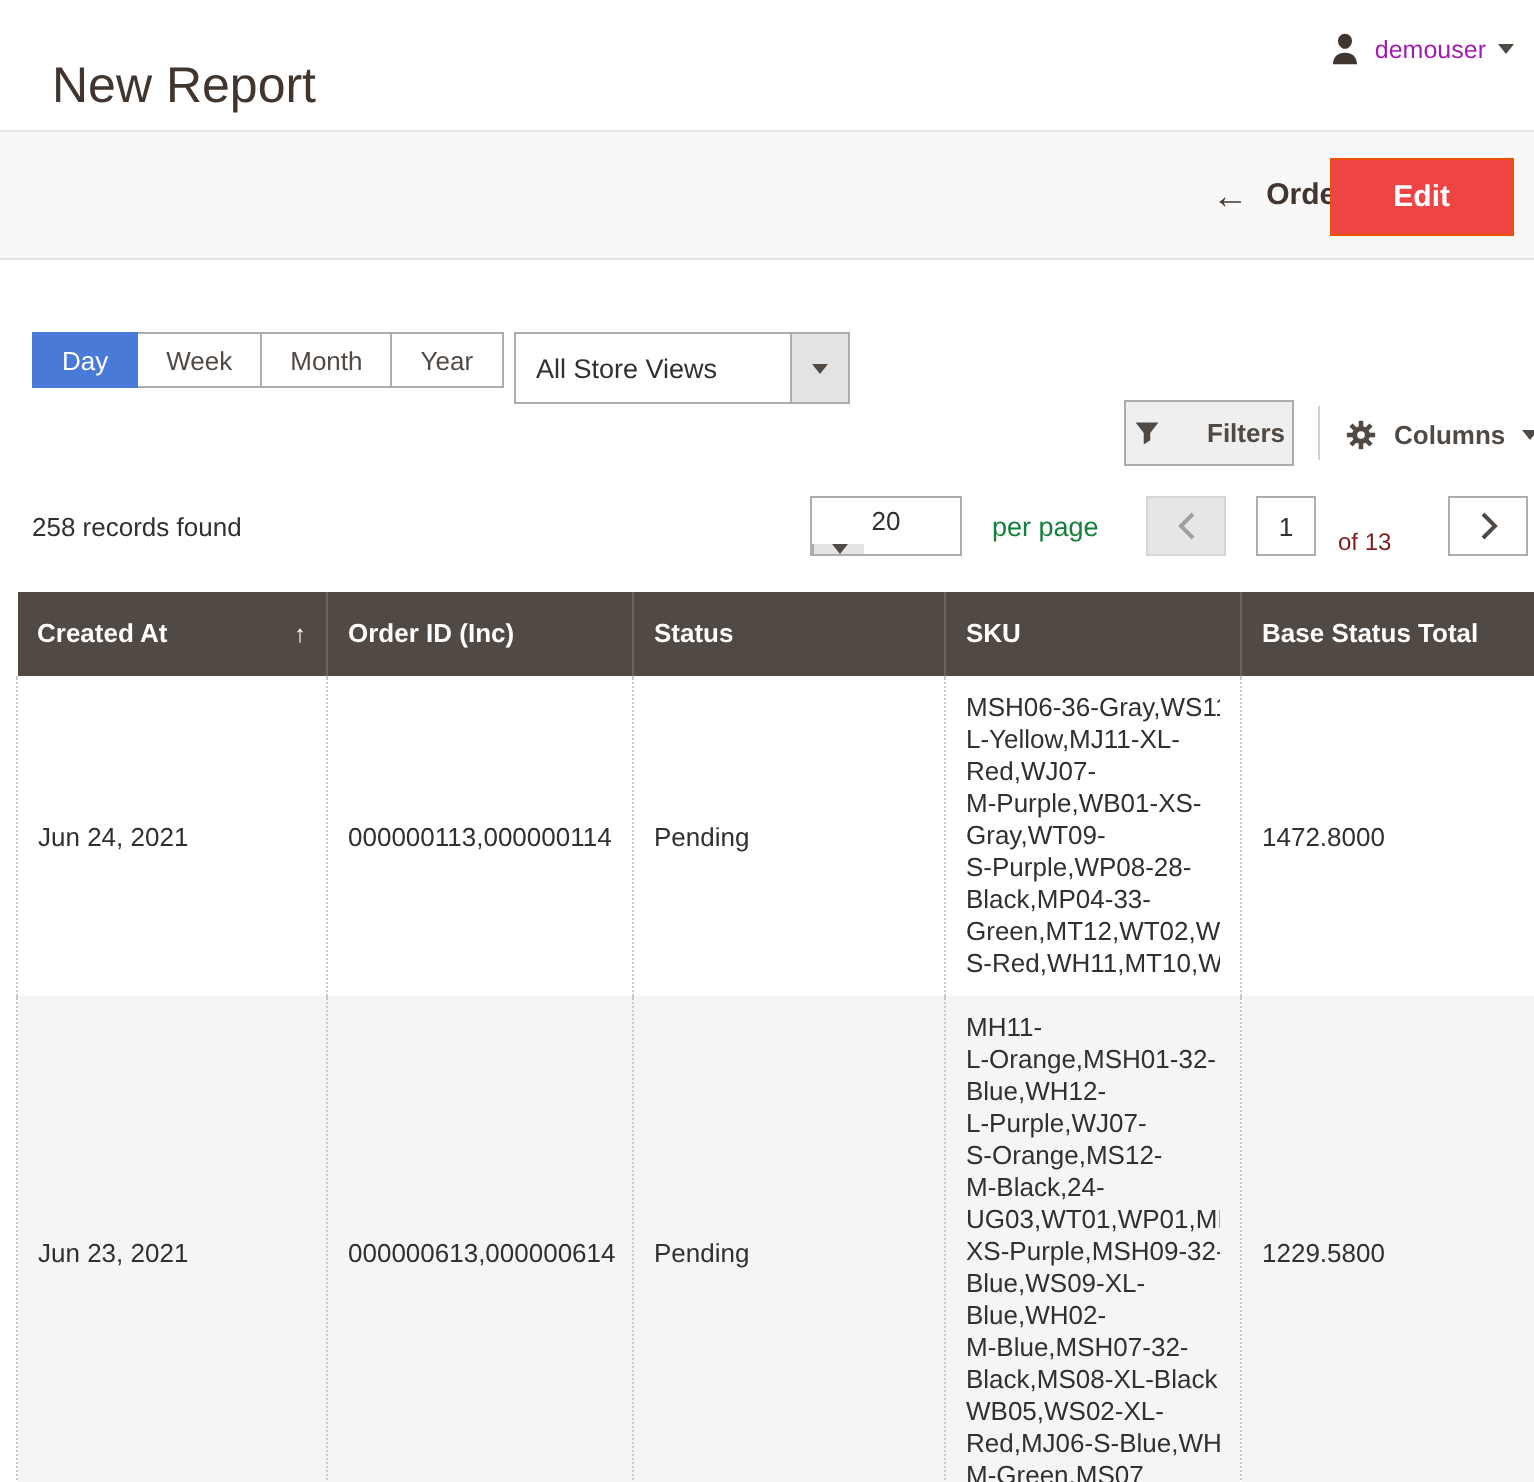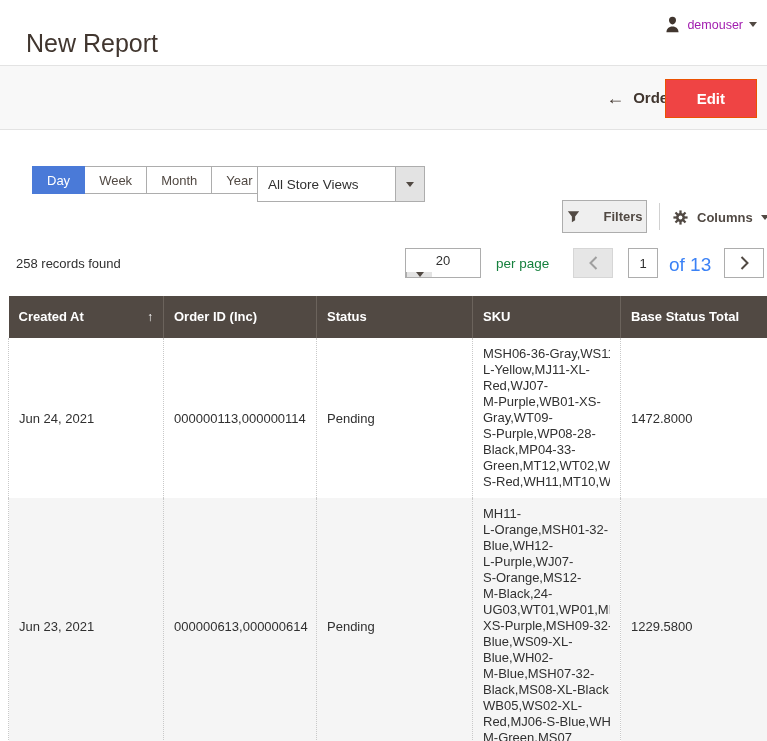--- a/index.html
+++ b/index.html
@@ -44,21 +44,21 @@
     font-size: 15px; font-weight: 600; padding: 0 31px; cursor: pointer;
     font-family: inherit;
   }
   
   .period-tabs { position: absolute; left: 16px; top: 166px; height: 28px; display: flex; }
   .tab {
     height: 28px; padding: 0 14px; display: flex; align-items: center;
     border: 1px solid #adadad; margin-left: -1px; background: #fff;
     color: #514943; font-size: 13px; cursor: pointer; position: relative;
   }
-  .tab:first-child { margin-left: 16px; text-align: center; }
+  .tab:first-child { margin-left: 0; text-align: center; }
   .tab.active { background: #4a7ad8; border-color: #4a7ad8; color: #fff; z-index: 1; }
   .store-select {
     position: absolute; left: 257px; top: 166px; width: 168px; height: 36px;
     border: 1px solid #adadad; background: #fff; display: flex; align-items: stretch;
     cursor: pointer;
   }
   .store-select .label {
     flex: 1; display: flex; align-items: center; padding-left: 10px;
     font-size: 13.5px; color: #303030;
   }
@@ -97,21 +97,21 @@
     display: flex; align-items: center; justify-content: center;
     cursor: pointer; border: 1px solid #adadad; background: #fff; padding: 0;
   }
   .page-btn.prev { left: 573px; background: #e6e6e6; border-color: #d6d6d6; cursor: default; }
   .page-btn.next { left: 724px; }
   .current-page-input {
     position: absolute; left: 628px; top: 248px; width: 30px; height: 30px;
     border: 1px solid #adadad; text-align: center; font-size: 13px; color: #303030;
     font-family: inherit;
   }
-  .of-label { position: absolute; left: 669px; top: 254px; font-size: 19px; color: #3b82f6; }
+  .of-label { position: absolute; left: 669px; top: 264px; font-size: 12px; color: #7f1d1d; }
   
   .report-table {
     position: absolute; left: 8px; top: 296px; width: 759px;
     border-collapse: collapse; table-layout: fixed;
   }
   .report-table thead th {
     background: #514943; color: #fff; font-size: 13px; font-weight: 700;
     text-align: left; padding: 13px 10px 14px 10px; cursor: pointer;
   }
   .report-table thead th + th { border-left: 1px solid #6b635c; }

